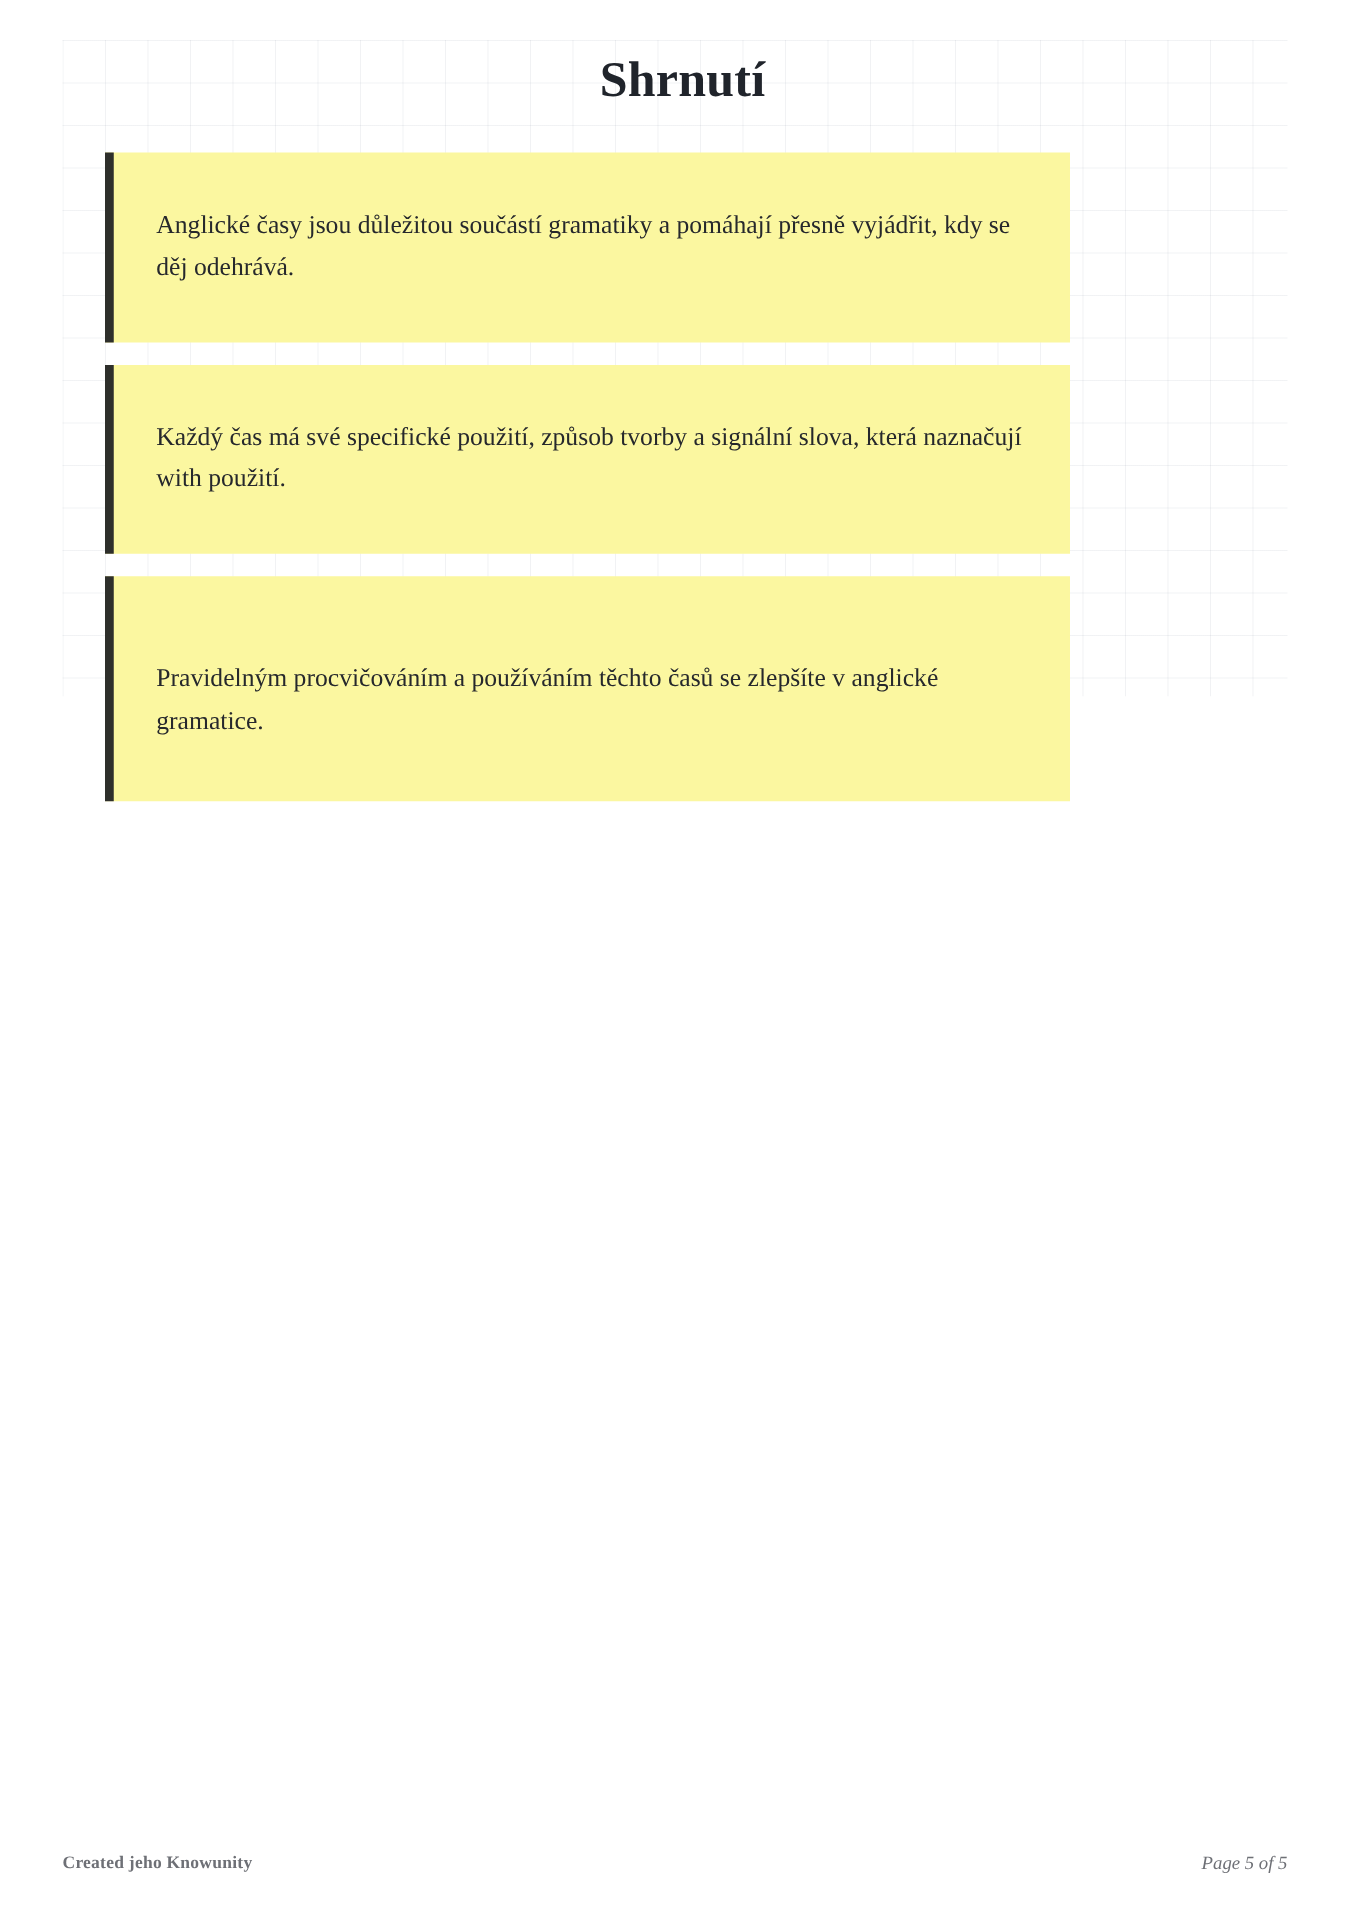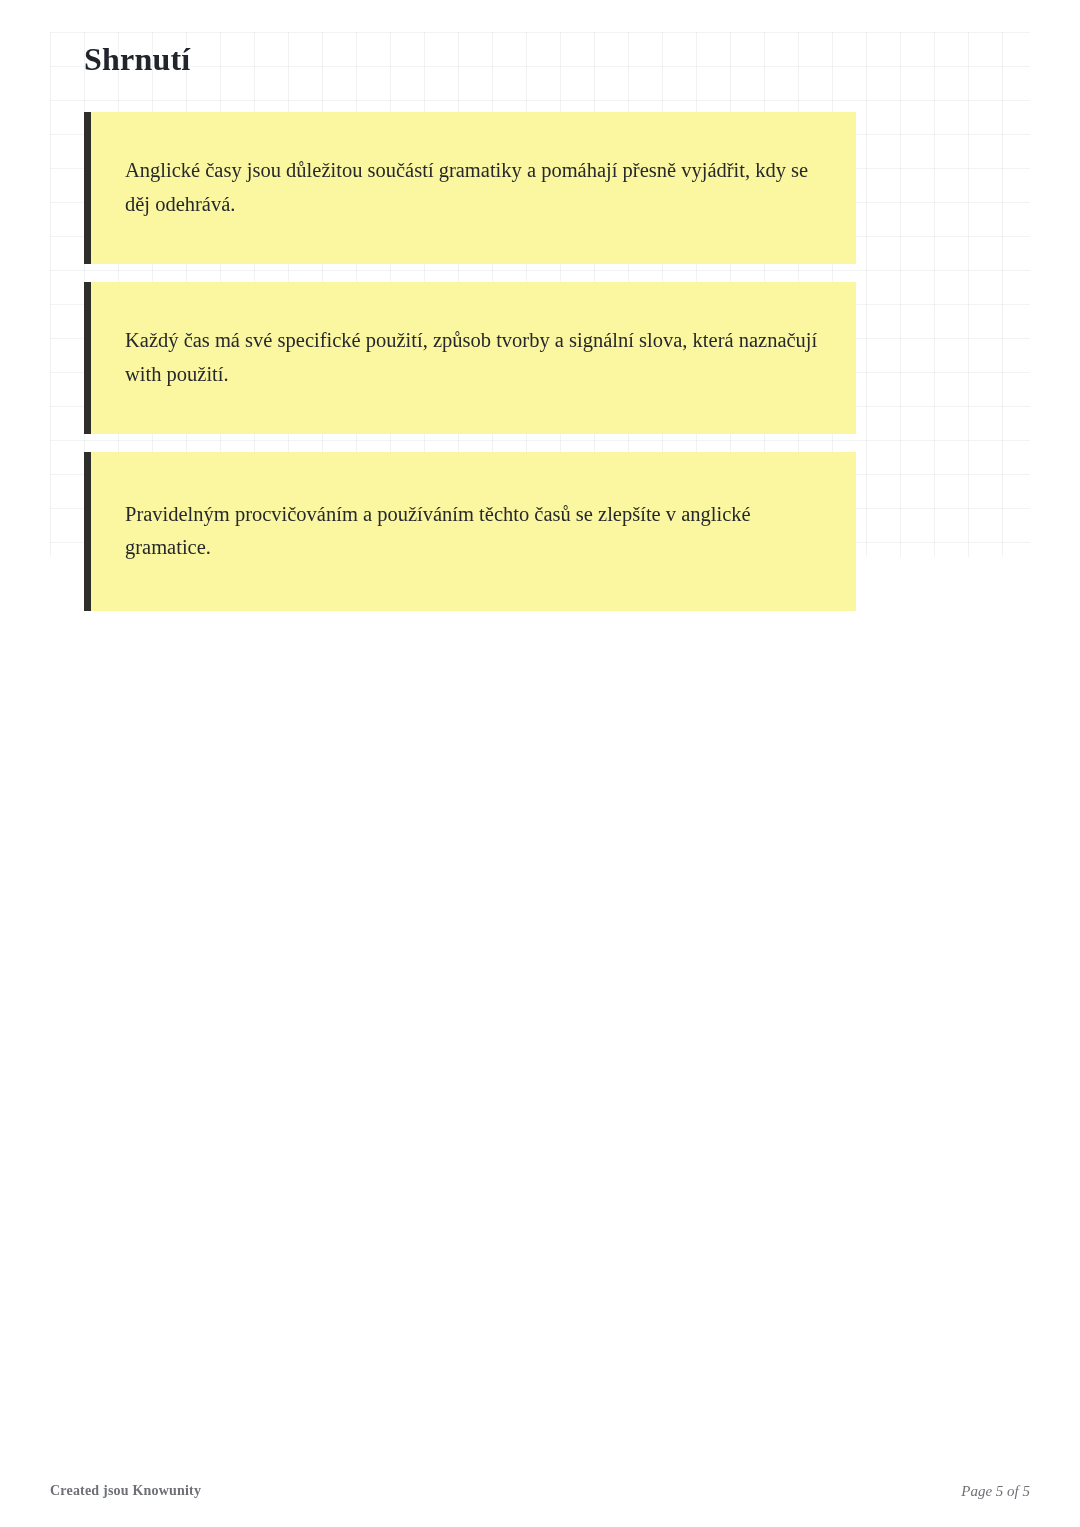--- a/index.html
+++ b/index.html
@@ -41,38 +41,39 @@
   .content {
     position: absolute;
     left: 84px;
     top: 40px;
     width: 924px;
   }
 
   .doc-title {
     font-family: "Liberation Serif", serif;
     font-weight: bold;
-    font-size: 32px;
+    font-size: 40px;
     line-height: 1.2;
     color: #20242b;
     margin: 0 0 34px 0;
     letter-spacing: 0.2px;
+    text-align: center;
   }
 
   .callout {
     position: relative;
     background: #fbf7a0;
     border-left: 7px solid #2e2f2b;
     padding: 42px 34px 42px 34px;
     margin-bottom: 18px;
     box-sizing: border-box;
     width: 772px;
   }
   .callout.short {
-    padding-top: 46px;
+    padding-top: 66px;
     padding-bottom: 46px;
   }
 
   .callout p {
     margin: 0;
     font-family: "Liberation Serif", serif;
     font-size: 20.5px;
     line-height: 1.65;
     color: #26282c;
   }
@@ -123,17 +124,17 @@
       <p>Každý čas má své specifické použití, způsob tvorby a signální slova, která naznačují with použití.</p>
     </div>
 
     <div class="callout short">
       <p>Pravidelným procvičováním a používáním těchto časů se zlepšíte v anglické gramatice.</p>
     </div>
 
   </div>
 
   <div class="footer">
-    <div class="footer-left">Created jsou Knowunity</div>
+    <div class="footer-left">Created jeho Knowunity</div>
     <div class="footer-right">Page 5 of 5</div>
   </div>
 
 </div>
 
 </body></html>

